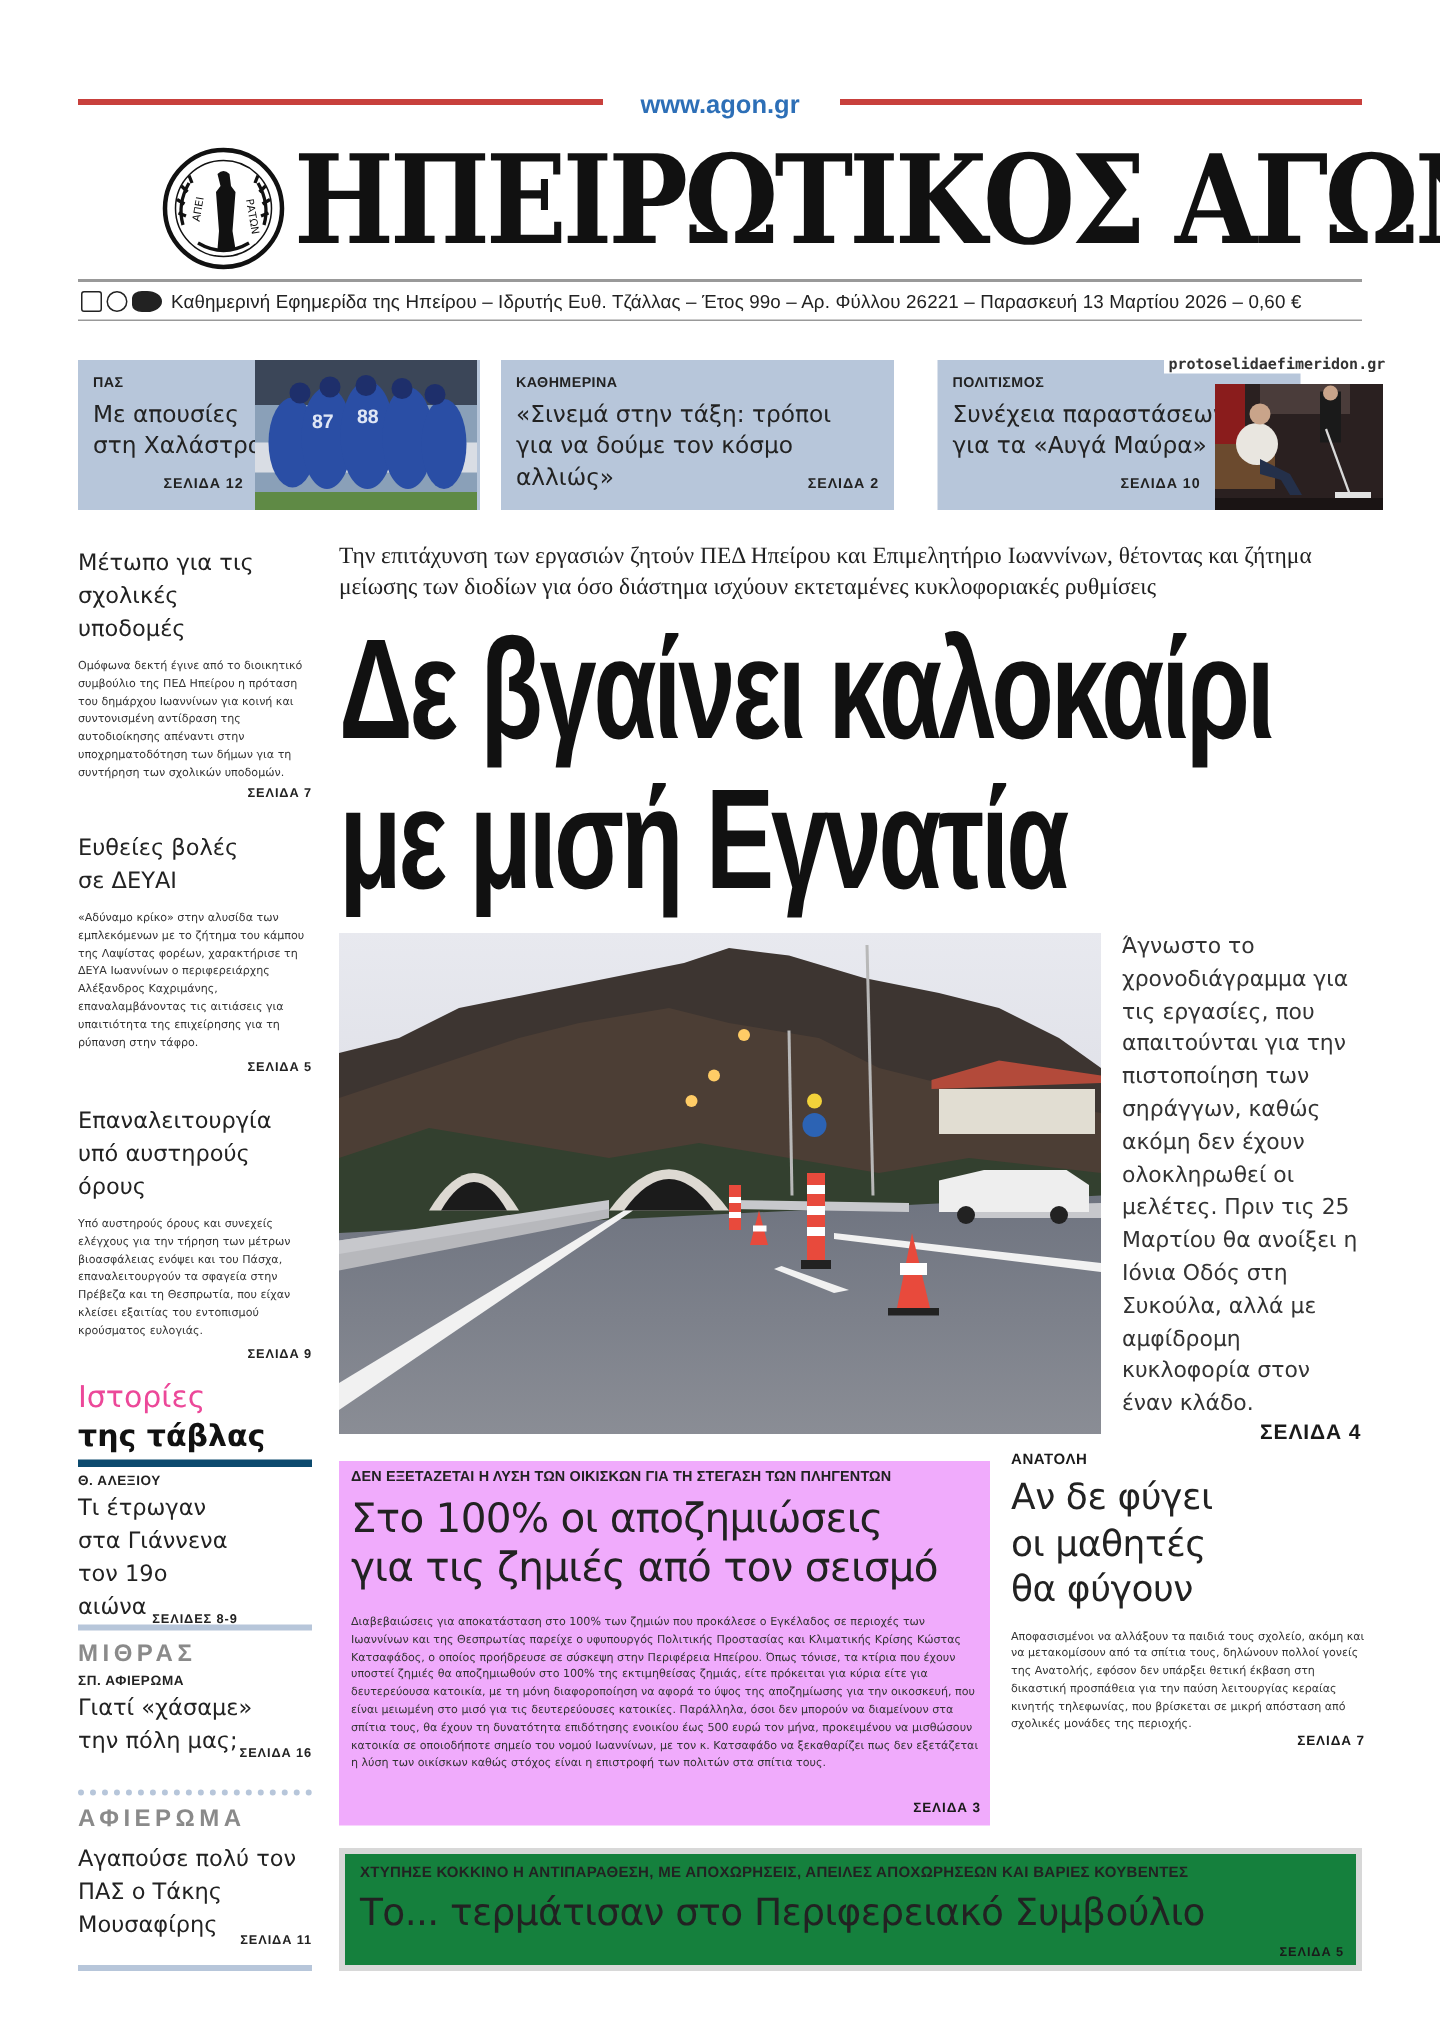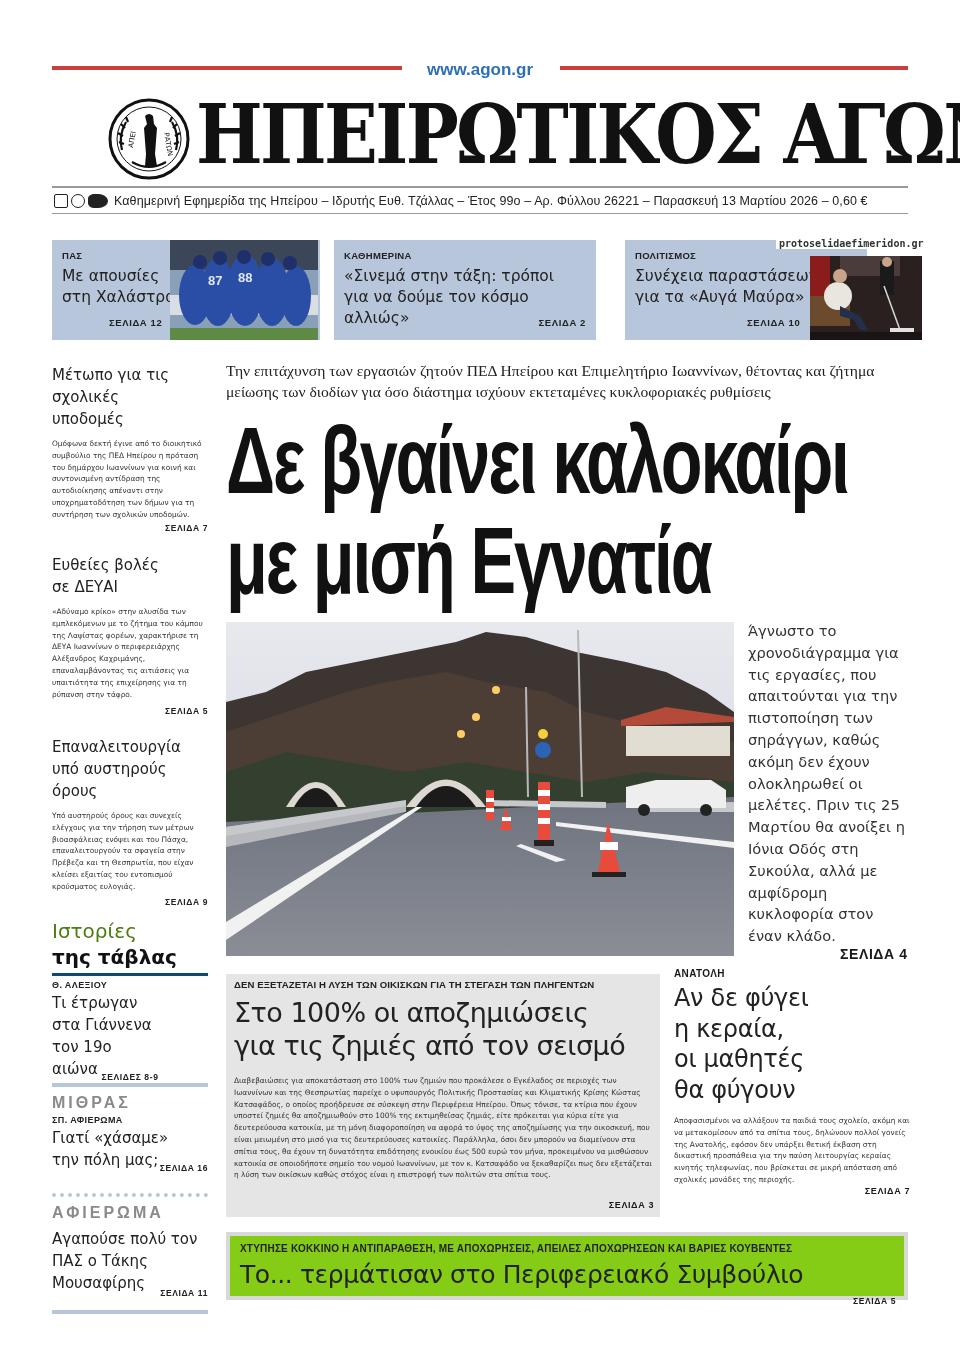--- a/index.html
+++ b/index.html
@@ -55,38 +55,38 @@
           font-size: 15.6px; line-height: 21px; color: #222; }
   .headline { position: absolute; left: 226px; top: 410px; width: 690px; font-family: "Liberation Sans", sans-serif;
               font-weight: bold; font-size: 95px; line-height: 100px; letter-spacing: -3px; color: #111;
               transform: scaleX(0.72); transform-origin: left top; white-space: nowrap; width: 960px; }
   .main-photo { position: absolute; left: 226px; top: 622px; width: 508px; height: 334px; overflow: hidden; }
   .main-side { position: absolute; left: 748px; top: 620px; width: 160px; font-family: "DejaVu Sans", sans-serif;
                font-size: 14.6px; line-height: 21.8px; color: #333; }
   .main-page { position: absolute; left: 840px; top: 946px; font-family: "Liberation Sans", sans-serif; font-weight: bold; font-size: 14px; letter-spacing: 0.6px; }
 
   
-  .quake { position: absolute; left: 226px; top: 974px; width: 434px; height: 243px; background: #e5e5e5; }
+  .quake { position: absolute; left: 226px; top: 974px; width: 434px; height: 243px; background: #f0abfc; }
   .quake-kicker { position: absolute; left: 8px; top: 5px; font-family: "Liberation Sans", sans-serif; font-weight: bold;
                   font-size: 9.6px; letter-spacing: 0.1px; color: #222; white-space: nowrap; }
   .quake-title { position: absolute; left: 8px; top: 22px; font-family: "DejaVu Sans", sans-serif; font-weight: normal;
                  font-size: 27px; line-height: 33px; color: #222; letter-spacing: -0.5px; }
   .quake-body { position: absolute; left: 8px; top: 101px; width: 420px; font-family: "DejaVu Sans", sans-serif;
                 font-size: 7.4px; line-height: 11.8px; color: #333; }
   .quake-page { position: absolute; right: 6px; top: 226px; font-family: "Liberation Sans", sans-serif; font-weight: bold; font-size: 9px; letter-spacing: 0.6px; }
 
   
   .anat { position: absolute; left: 674px; top: 968px; width: 236px; }
   .anat-kicker { font-family: "Liberation Sans", sans-serif; font-weight: bold; font-size: 10px; letter-spacing: 0.4px; }
   .anat-title { font-family: "DejaVu Sans", sans-serif; font-size: 24px; line-height: 30.5px; color: #222; margin-top: 4px; letter-spacing: -0.3px; }
   .anat-body { font-family: "DejaVu Sans", sans-serif; font-size: 7.4px; line-height: 11.8px; color: #333; margin-top: 10px; width: 236px; }
   .anat-page { text-align: right; font-family: "Liberation Sans", sans-serif; font-weight: bold; font-size: 9px; letter-spacing: 0.6px; margin-top: 0px; }
 
   
-  .council { position: absolute; left: 226px; top: 1232px; width: 682px; height: 68px; border: 4px solid #d8d8d8; background: #84cc16; }
+  .council { position: absolute; left: 226px; top: 1232px; width: 682px; height: 82px; border: 4px solid #d8d8d8; background: #15803d; }
   .council-kicker { position: absolute; left: 10px; top: 7px; font-family: "Liberation Sans", sans-serif; font-weight: bold;
                     font-size: 10px; letter-spacing: 0.2px; color: #222; white-space: nowrap; }
   .council-title { position: absolute; left: 10px; top: 24px; font-family: "DejaVu Sans", sans-serif; font-size: 25px;
                    color: #222; white-space: nowrap; letter-spacing: -0.4px; }
   .council-page { position: absolute; right: 8px; top: 60px; font-family: "Liberation Sans", sans-serif; font-weight: bold; font-size: 8.5px; letter-spacing: 0.6px; }
 </style>
 </head>
 <body>
 
 <div class="url-line" style="left:52px;width:350px;"></div>
@@ -202,22 +202,22 @@
   <div class="left-page" style="margin-top:6px;">ΣΕΛΙΔΑ 5</div>
 </div>
 
 <div class="left-item" style="top:736px;">
   <div class="left-title" style="width:130px;">Επαναλειτουργία υπό αυστηρούς όρους</div>
   <div class="left-body">Υπό αυστηρούς όρους και συνεχείς ελέγχους για την τήρηση των μέτρων βιοασφάλειας ενόψει και του Πάσχα, επαναλειτουργούν τα σφαγεία στην Πρέβεζα και τη Θεσπρωτία, που είχαν κλείσει εξαιτίας του εντοπισμού κρούσματος ευλογιάς.</div>
   <div class="left-page" style="margin-top:4px;">ΣΕΛΙΔΑ 9</div>
 </div>
 
 <div class="left-item" style="top:918px;">
-  <div style="font-family:'DejaVu Sans',sans-serif;font-size:20px;line-height:26px;color:#4d7c0f;">Ιστορίες</div>
-  <div style="font-family:'DejaVu Sans',sans-serif;font-size:20px;line-height:26px;color:#111;font-weight:bold;border-bottom:3px solid #0c4a6e;padding-bottom:3px;">της τάβλας</div>
+  <div style="font-family:'DejaVu Sans',sans-serif;font-size:20px;line-height:26px;color:#ec4899;">Ιστορίες</div>
+  <div style="font-family:'DejaVu Sans',sans-serif;font-size:20px;line-height:26px;color:#111;font-weight:bold;border-bottom:5px solid #0c4a6e;padding-bottom:3px;">της τάβλας</div>
   <div class="kicker-small" style="margin-top:4px;">Θ. ΑΛΕΞΙΟΥ</div>
   <div class="left-title" style="width:110px;margin-top:2px;">Τι έτρωγαν στα Γιάννενα τον 19ο αιώνα</div>
   <div class="left-page" style="margin-top:-8px;text-align:center;">ΣΕΛΙΔΕΣ 8-9</div>
 </div>
 
 <div class="section-rule" style="top:1083px;"></div>
 
 <div class="left-item" style="top:1094px;">
   <div class="kicker-big">ΜΙΘΡΑΣ</div>
   <div class="kicker-small" style="margin-top:3px;">ΣΠ. ΑΦΙΕΡΩΜΑ</div>
@@ -320,21 +320,20 @@
     <div>για τις ζημιές από τον σεισμό</div>
   </div>
   <div class="quake-body">Διαβεβαιώσεις για αποκατάσταση στο 100% των ζημιών που προκάλεσε ο Εγκέλαδος σε περιοχές των Ιωαννίνων και της Θεσπρωτίας παρείχε ο υφυπουργός Πολιτικής Προστασίας και Κλιματικής Κρίσης Κώστας Κατσαφάδος, ο οποίος προήδρευσε σε σύσκεψη στην Περιφέρεια Ηπείρου. Όπως τόνισε, τα κτίρια που έχουν υποστεί ζημιές θα αποζημιωθούν στο 100% της εκτιμηθείσας ζημιάς, είτε πρόκειται για κύρια είτε για δευτερεύουσα κατοικία, με τη μόνη διαφοροποίηση να αφορά το ύψος της αποζημίωσης για την οικοσκευή, που είναι μειωμένη στο μισό για τις δευτερεύουσες κατοικίες. Παράλληλα, όσοι δεν μπορούν να διαμείνουν στα σπίτια τους, θα έχουν τη δυνατότητα επιδότησης ενοικίου έως 500 ευρώ τον μήνα, προκειμένου να μισθώσουν κατοικία σε οποιοδήποτε σημείο του νομού Ιωαννίνων, με τον κ. Κατσαφάδο να ξεκαθαρίζει πως δεν εξετάζεται η λύση των οικίσκων καθώς στόχος είναι η επιστροφή των πολιτών στα σπίτια τους.</div>
   <div class="quake-page">ΣΕΛΙΔΑ 3</div>
 </div>
 
 <div class="anat">
   <div class="anat-kicker">ΑΝΑΤΟΛΗ</div>
   <div class="anat-title">
     <div>Αν δε φύγει</div>
-    <div>η κεραία,</div>
     <div>οι μαθητές</div>
     <div>θα φύγουν</div>
   </div>
   <div class="anat-body">Αποφασισμένοι να αλλάξουν τα παιδιά τους σχολείο, ακόμη και να μετακομίσουν από τα σπίτια τους, δηλώνουν πολλοί γονείς της Ανατολής, εφόσον δεν υπάρξει θετική έκβαση στη δικαστική προσπάθεια για την παύση λειτουργίας κεραίας κινητής τηλεφωνίας, που βρίσκεται σε μικρή απόσταση από σχολικές μονάδες της περιοχής.</div>
   <div class="anat-page">ΣΕΛΙΔΑ 7</div>
 </div>
 
 <div class="council">
   <div class="council-kicker">ΧΤΥΠΗΣΕ ΚΟΚΚΙΝΟ Η ΑΝΤΙΠΑΡΑΘΕΣΗ, ΜΕ ΑΠΟΧΩΡΗΣΕΙΣ, ΑΠΕΙΛΕΣ ΑΠΟΧΩΡΗΣΕΩΝ ΚΑΙ ΒΑΡΙΕΣ ΚΟΥΒΕΝΤΕΣ</div>
   <div class="council-title">Το... τερμάτισαν στο Περιφερειακό Συμβούλιο</div>

